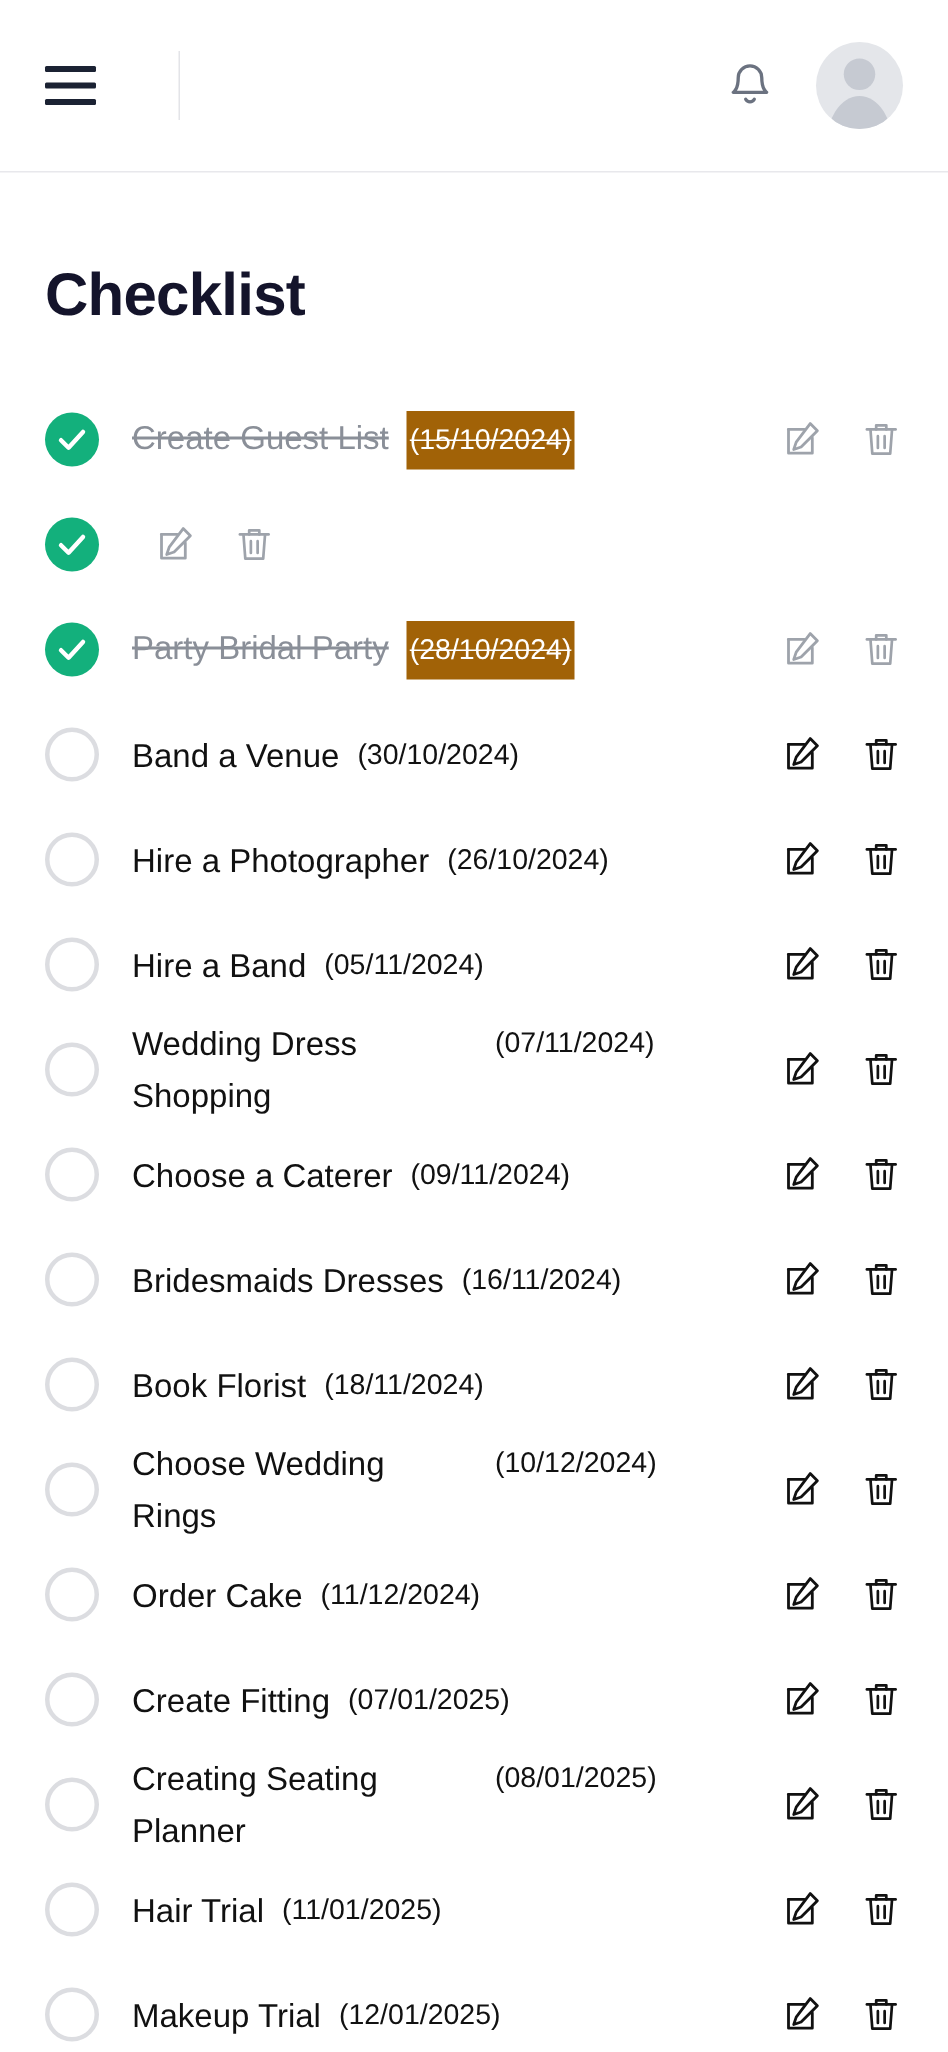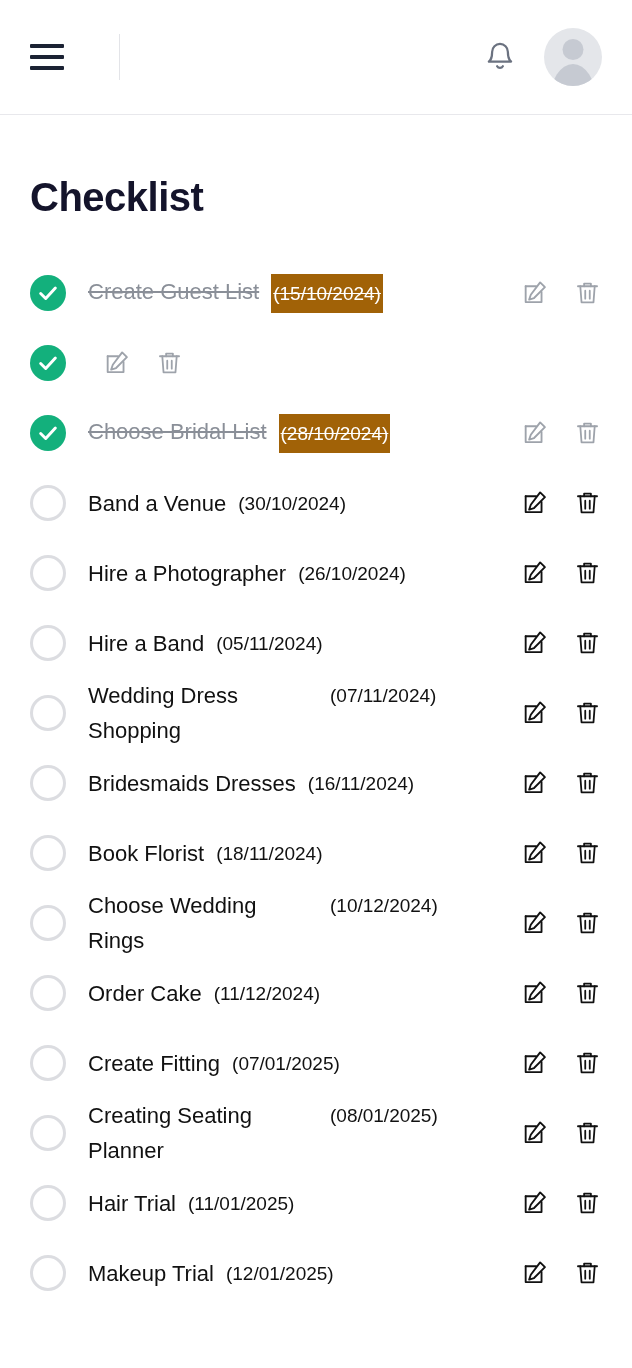--- a/index.html
+++ b/index.html
@@ -279,21 +279,21 @@
           </div>
         </div>
       </div>
       <div class="task-row done">
         <div class="check-circle checked">
           <svg width="22" height="22" viewBox="0 0 24 24" fill="none" stroke="#ffffff" stroke-width="3.2" stroke-linecap="round" stroke-linejoin="round">
             <polyline points="4,12.5 9.5,18 20,6.5"></polyline>
           </svg>
         </div>
         <div class="task-main">
-          <span class="task-label">Choose Bridal List</span>
+          <span class="task-label">Party Bridal Party</span>
           <span class="task-date">(28/10/2024)</span>
         </div>
         <div class="task-actions">
           <div class="icon-btn">
             <svg width="28" height="28" viewBox="0 0 24 24" fill="none" stroke="currentColor" stroke-width="1.6" stroke-linecap="round" stroke-linejoin="round">
               <path d="M4 6.2h9"></path>
               <path d="M4 6.2v13.6h13.6V11"></path>
               <path d="M16.4 2.9l4.1 4.1L11.2 16.3 7 17.7l1.4-4.2z"></path>
             </svg>
           </div>
@@ -399,20 +399,44 @@
               <path d="M9 6V3.6h6V6"></path>
               <path d="M5.6 6l1.1 14.4h10.6L18.4 6"></path>
               <path d="M10 10v7M14 10v7"></path>
             </svg>
           </div>
         </div>
       </div>
       <div class="task-row">
         <div class="check-circle unchecked"></div>
         <div class="task-main">
+          <span class="task-label">Choose a Caterer</span>
+          <span class="task-date">(09/11/2024)</span>
+        </div>
+        <div class="task-actions">
+          <div class="icon-btn">
+            <svg width="28" height="28" viewBox="0 0 24 24" fill="none" stroke="currentColor" stroke-width="1.6" stroke-linecap="round" stroke-linejoin="round">
+              <path d="M4 6.2h9"></path>
+              <path d="M4 6.2v13.6h13.6V11"></path>
+              <path d="M16.4 2.9l4.1 4.1L11.2 16.3 7 17.7l1.4-4.2z"></path>
+            </svg>
+          </div>
+          <div class="icon-btn">
+            <svg width="27" height="28" viewBox="0 0 24 24" fill="none" stroke="currentColor" stroke-width="1.6" stroke-linecap="round" stroke-linejoin="round">
+              <path d="M3.5 6h17"></path>
+              <path d="M9 6V3.6h6V6"></path>
+              <path d="M5.6 6l1.1 14.4h10.6L18.4 6"></path>
+              <path d="M10 10v7M14 10v7"></path>
+            </svg>
+          </div>
+        </div>
+      </div>
+      <div class="task-row">
+        <div class="check-circle unchecked"></div>
+        <div class="task-main">
           <span class="task-label">Bridesmaids Dresses</span>
           <span class="task-date">(16/11/2024)</span>
         </div>
         <div class="task-actions">
           <div class="icon-btn">
             <svg width="28" height="28" viewBox="0 0 24 24" fill="none" stroke="currentColor" stroke-width="1.6" stroke-linecap="round" stroke-linejoin="round">
               <path d="M4 6.2h9"></path>
               <path d="M4 6.2v13.6h13.6V11"></path>
               <path d="M16.4 2.9l4.1 4.1L11.2 16.3 7 17.7l1.4-4.2z"></path>
             </svg>

